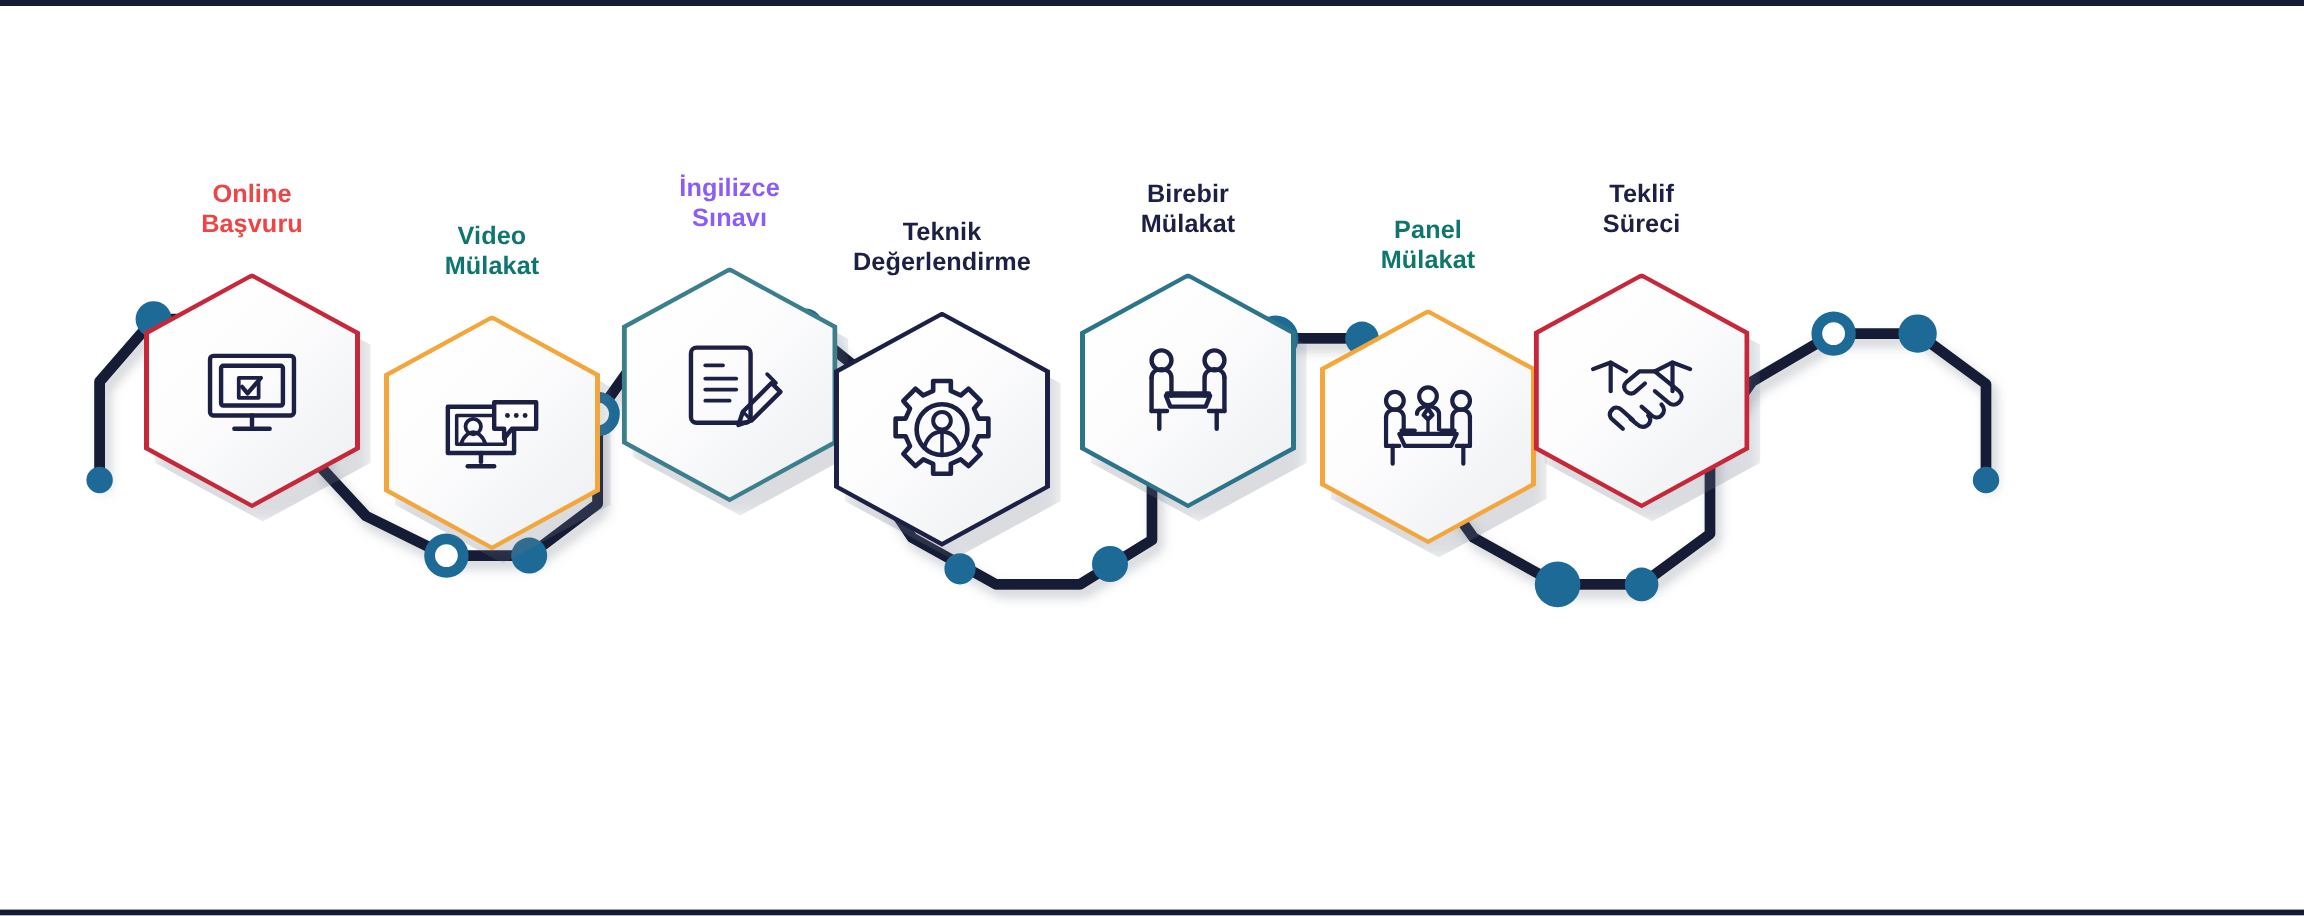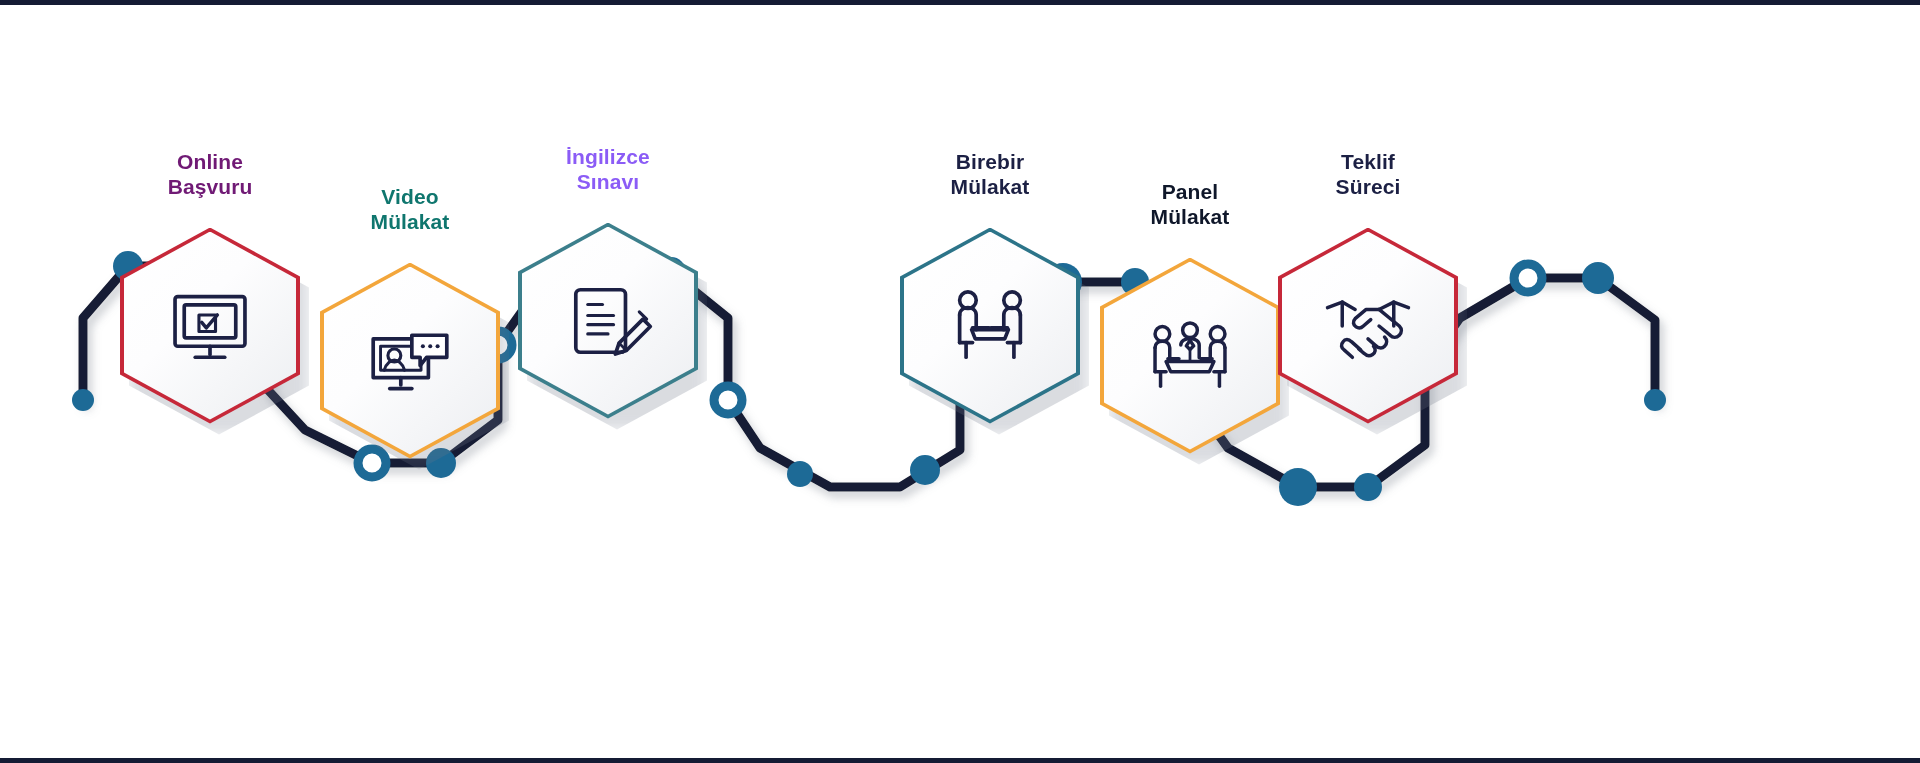--- a/index.html
+++ b/index.html
@@ -193,21 +193,21 @@
     <circle cx="1298" cy="487" r="19" fill="#1d6a96"></circle>
     <circle cx="1368" cy="487" r="14" fill="#1d6a96"></circle>
 
     <circle cx="1528" cy="278" r="14" fill="#ffffff" stroke="#1d6a96" stroke-width="9"></circle>
     <circle cx="1598" cy="278" r="16" fill="#1d6a96"></circle>
 
     <circle cx="1655" cy="400" r="11" fill="#1d6a96"></circle>
   </svg>
 
   <div class="step" style="left:105px; top:150px;">
-    <div class="step-label" style="color: #701a75;">Online
+    <div class="step-label" style="color: #ef4444;">Online
 Başvuru</div>
     <div class="hex-wrap" style="margin-top:28px;">
       <div class="hex-shadow"></div>
       <div class="hex-outer" style="background: rgb(198, 40, 57);"></div>
       <div class="hex-inner">
         <span class="hex-icon">
           <svg viewBox="0 0 100 100" fill="none" stroke="#1c2044" stroke-width="4" stroke-linecap="round" stroke-linejoin="round">
             <rect x="12" y="18" width="76" height="54" rx="3"></rect>
             <rect x="22" y="27" width="56" height="36" rx="2"></rect>
             <path d="M38 38 h18 v18 h-18 z" stroke-width="3.4"></path>
@@ -261,20 +261,39 @@
             <path d="M28 64 h22" stroke-width="3.4"></path>
             <path d="M70 82 l-12 4 l4 -12 l26 -26 l8 8 z"></path>
             <path d="M84 40 l8 8" stroke-width="3.4"></path>
             <path d="M62 74 l8 8" stroke-width="3"></path>
           </svg>
         </span>
       </div>
     </div>
   </div>
 
+  <div class="step" style="left:680px; top:182px;">
+    <div class="step-label" style="color: rgb(28, 32, 68);">Teknik
+Değerlendirme</div>
+    <div class="hex-wrap" style="margin-top:28px;">
+      <div class="hex-shadow"></div>
+      <div class="hex-outer" style="background: rgb(28, 32, 68);"></div>
+      <div class="hex-inner">
+        <span class="hex-icon">
+          <svg viewBox="0 0 100 100" fill="none" stroke="#1c2044" stroke-width="4.2" stroke-linecap="round" stroke-linejoin="round">
+            <path d="M42 6 h16 v9 l9 4 l7 -6 l11 11 l-6 7 l4 9 h9 v16 h-9 l-4 9 l6 7 l-11 11 l-7 -6 l-9 4 v9 h-16 v-9 l-9 -4 l-7 6 l-11 -11 l6 -7 l-4 -9 h-9 v-16 h9 l4 -9 l-6 -7 l11 -11 l7 6 l9 -4 z"></path>
+            <circle cx="50" cy="50" r="23"></circle>
+            <circle cx="50" cy="42" r="8" stroke-width="3.6"></circle>
+            <path d="M34 66 c3 -10 9 -14 16 -14 c7 0 13 4 16 14" stroke-width="3.6"></path>
+            <path d="M50 54 v18" stroke-width="3.2"></path>
+          </svg>
+        </span>
+      </div>
+    </div>
+  </div>
 
   <div class="step" style="left:885px; top:150px;">
     <div class="step-label" style="color: rgb(28, 32, 68);">Birebir
 Mülakat</div>
     <div class="hex-wrap" style="margin-top:28px;">
       <div class="hex-shadow"></div>
       <div class="hex-outer" style="background: rgb(44, 116, 137);"></div>
       <div class="hex-inner">
         <span class="hex-icon">
           <svg viewBox="0 0 100 100" fill="none" stroke="#1c2044" stroke-width="4" stroke-linecap="round" stroke-linejoin="round">
@@ -291,21 +310,21 @@
             <path d="M76 68 v16"></path>
             <path d="M69 52 h-18"></path>
             <path d="M30 54 h40 l-4 10 h-32 z"></path>
           </svg>
         </span>
       </div>
     </div>
   </div>
 
   <div class="step" style="left:1085px; top:180px;">
-    <div class="step-label" style="color: #0f172a;">Panel
+    <div class="step-label" style="color: #0f766e;">Panel
 Mülakat</div>
     <div class="hex-wrap" style="margin-top:28px;">
       <div class="hex-shadow"></div>
       <div class="hex-outer" style="background: rgb(243, 166, 59);"></div>
       <div class="hex-inner">
         <span class="hex-icon">
           <svg viewBox="0 0 100 100" fill="none" stroke="#1c2044" stroke-width="3.8" stroke-linecap="round" stroke-linejoin="round">
             <circle cx="20" cy="26" r="8"></circle>
             <path d="M12 41 c0 -4 3 -7 8 -7 c5 0 8 3 8 7 v12"></path>
             <path d="M12 41 v26"></path>

